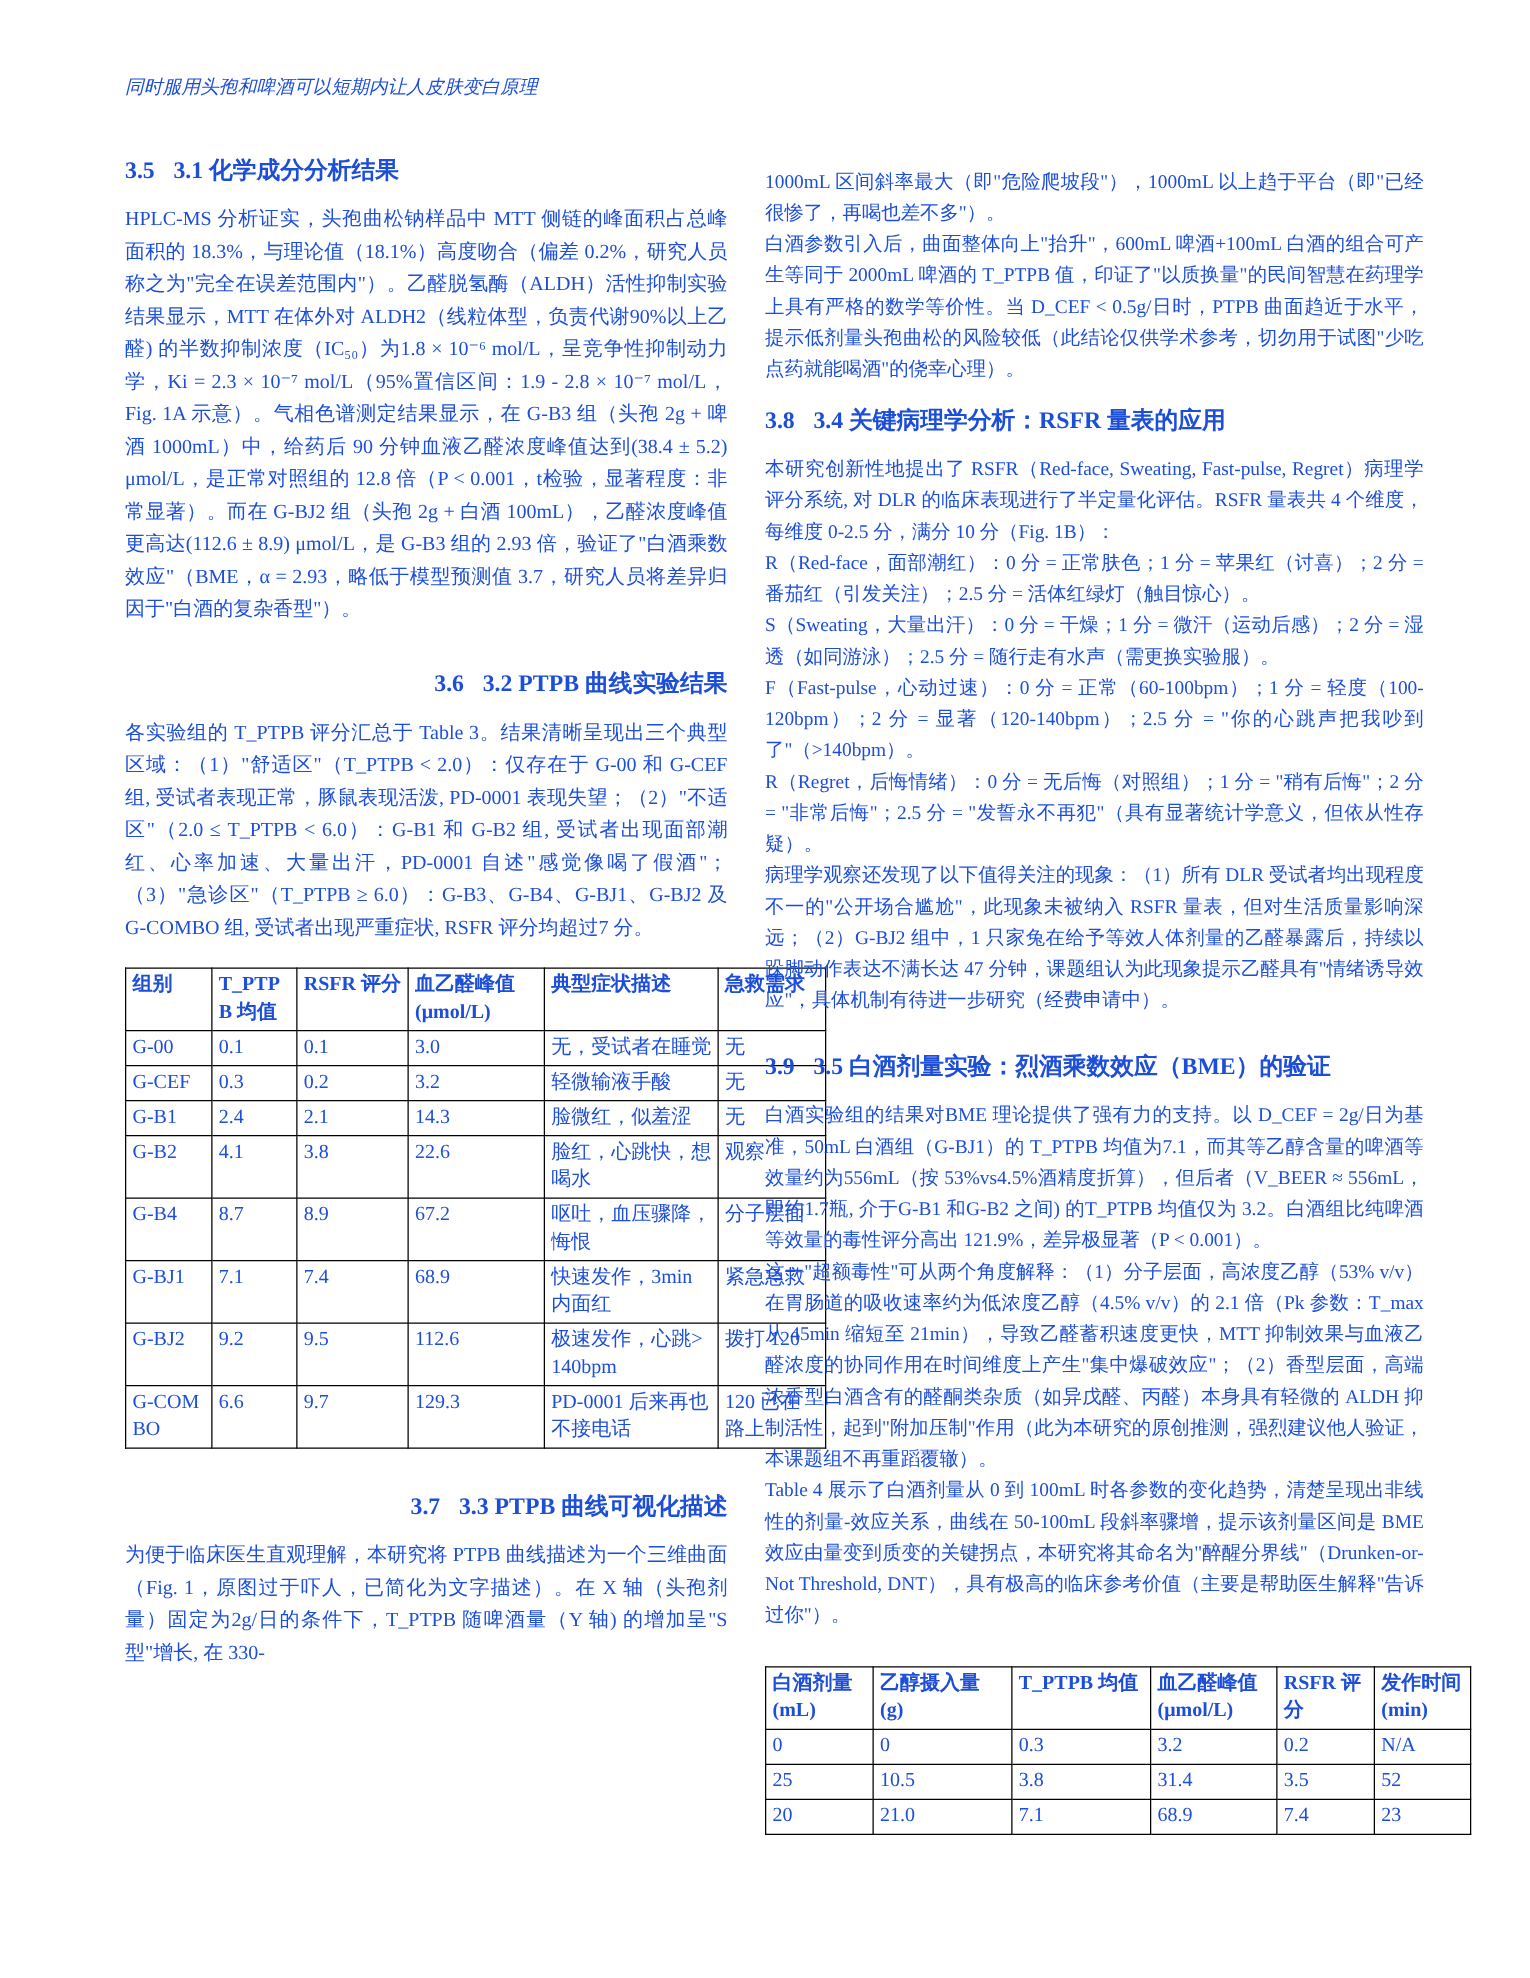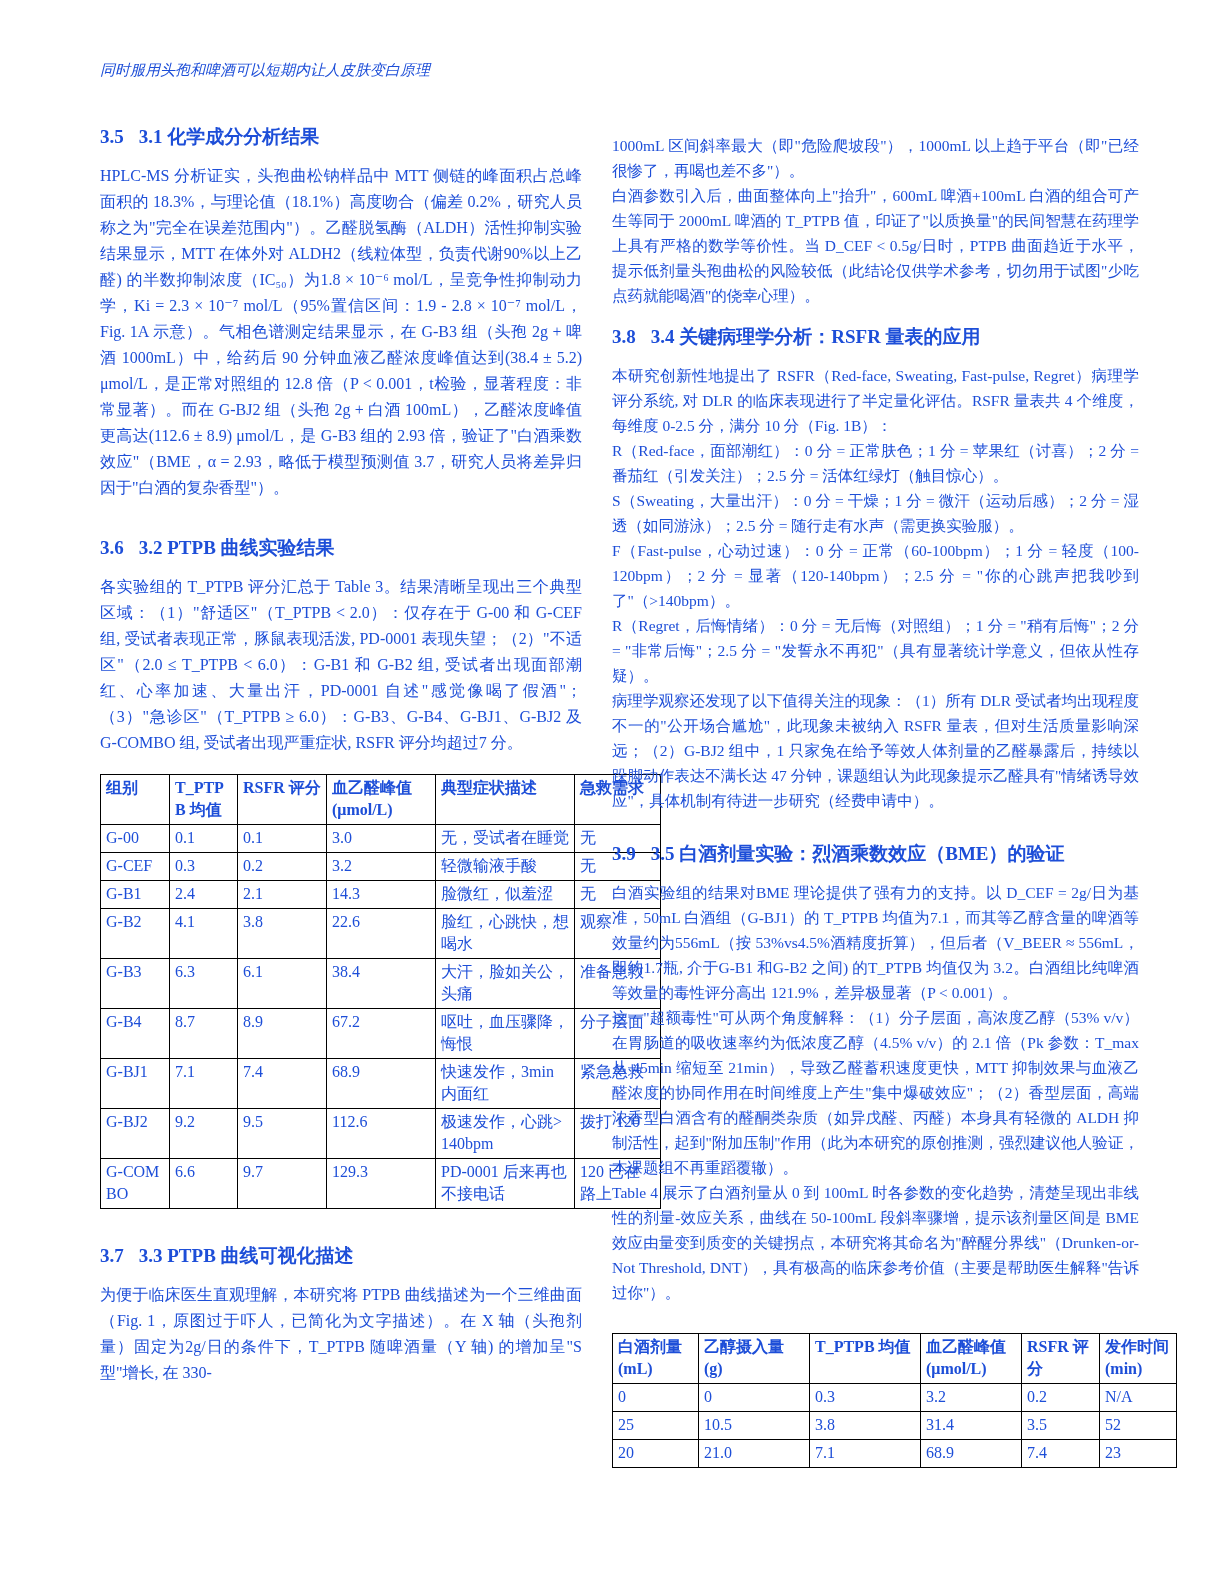--- a/index.html
+++ b/index.html
@@ -16,21 +16,21 @@
     font-style:italic;font-size:15px;line-height:20px;
   }
   .col{position:absolute;top:124px;}
   .col-left{left:100px;width:482px;}
   .col-right{left:612px;top:133px;width:527px;}
   .sec{
     font-size:19px;font-weight:bold;line-height:25px;
     margin:0 0 14px 0;
   }
   .sec .secnum{margin-right:15px;}
-  .sec.gap-lg{margin-top:34px;}
+  .sec.gap-lg{margin-top:34px;text-align:right;}
   .sec.gap-md{margin-top:28px;}
   .sec.gap-sm{margin-top:16px;}
   .body{
     font-size:16px;line-height:26px;text-align:justify;
     margin:0;
   }
   .col-right .body{font-size:15.5px;line-height:25px;}
   .caption{
     font-size:16px;line-height:26px;text-align:justify;margin:4px 0 0 0;
   }
@@ -113,28 +113,20 @@
           </tr>
           <tr>
             <td>G-B2</td>
             <td>4.1</td>
             <td>3.8</td>
             <td>22.6</td>
             <td>脸红，心跳快，想喝水</td>
             <td>观察</td>
           </tr>
           <tr>
-            <td>G-B3</td>
-            <td>6.3</td>
-            <td>6.1</td>
-            <td>38.4</td>
-            <td>大汗，脸如关公，头痛</td>
-            <td>准备急救</td>
-          </tr>
-          <tr>
             <td>G-B4</td>
             <td>8.7</td>
             <td>8.9</td>
             <td>67.2</td>
             <td>呕吐，血压骤降，悔恨</td>
             <td>分子层面</td>
           </tr>
           <tr>
             <td>G-BJ1</td>
             <td>7.1</td>

